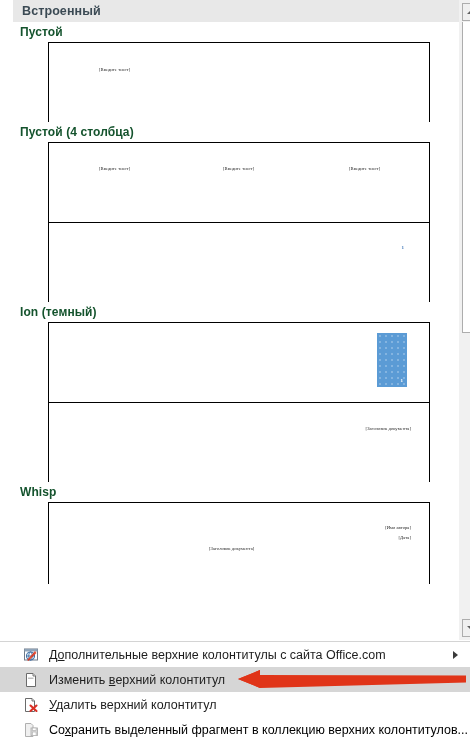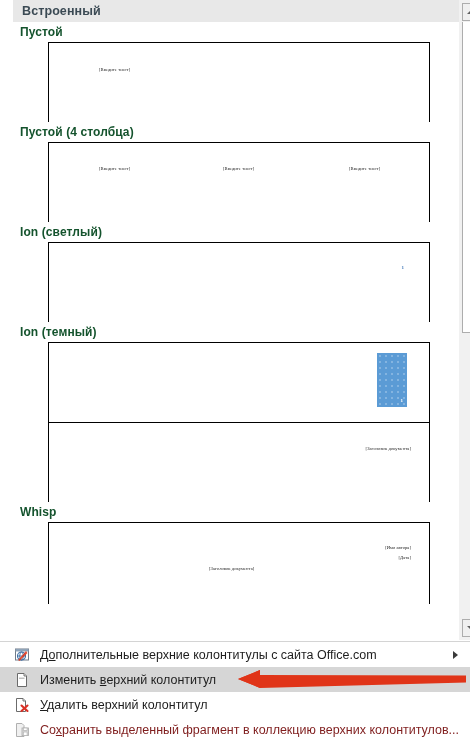--- a/index.html
+++ b/index.html
@@ -184,27 +184,27 @@
     height: 100px;
     background: #ffffff;
     border-top: 1px solid #d4d4d4;
   }
   .menu-item {
     position: relative;
     height: 25px;
     display: flex;
     align-items: center;
     box-sizing: border-box;
-    padding-left: 7px;
+    padding-left: 16px;
     font-size: 12.5px;
     color: #1d1d1d;
     white-space: nowrap;
   }
   .menu-item.selected { background: #d6d6d6; align-items: center; }
-  .menu-item.disabled { color: #7f1d1d; align-items: center; }
+  .menu-item.disabled { color: #000000; align-items: center; }
   .menu-icon {
     width: 30px;
     min-width: 30px;
     height: 25px;
     display: flex;
     align-items: center;
     justify-content: center;
   }
   .menu-label {
     padding-left: 3px;
@@ -251,21 +251,20 @@
       <div class="gallery-item">
         <div class="item-label">Пустой (4 столбца)</div>
         <div class="preview">
           <span class="ph c3-a">[Введите текст]</span>
           <span class="ph c3-b">[Введите текст]</span>
           <span class="ph c3-c">[Введите текст]</span>
         </div>
       </div>
 
       <div class="gallery-item">
-        <div class="item-label">Ion (светлый)</div>
         <div class="preview">
           <span class="ph ion-num">1</span>
         </div>
       </div>
 
       <div class="gallery-item">
         <div class="item-label">Ion (темный)</div>
         <div class="preview">
           <div class="ion-box">
             <span class="num">1</span>

